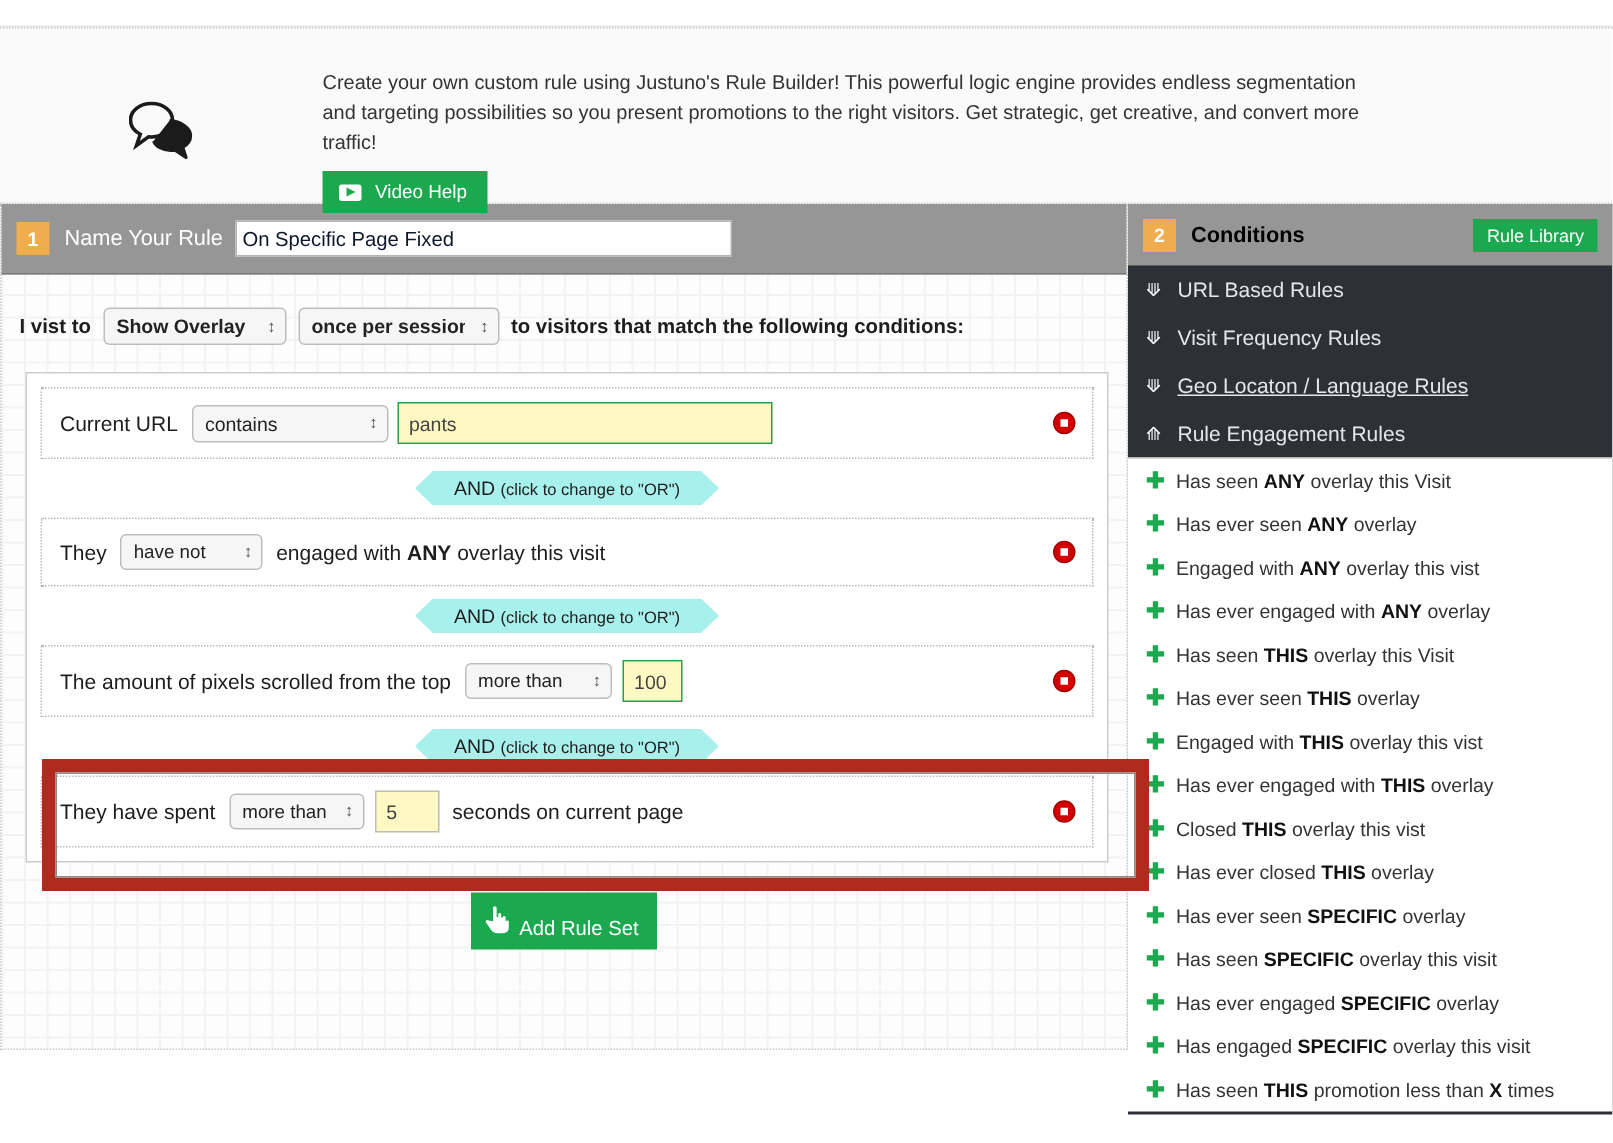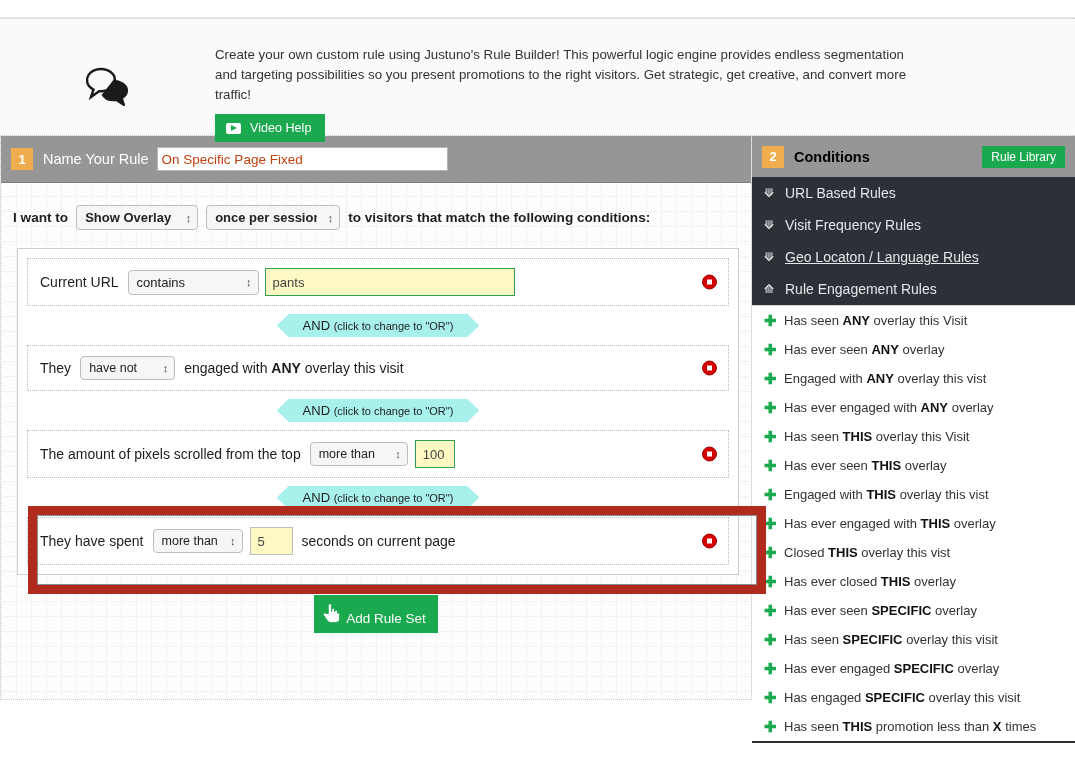--- a/index.html
+++ b/index.html
@@ -69,23 +69,23 @@
     border-bottom: 1px solid #7d7d7d;
   }
   .step-badge {
     width: 22px; height: 22px; background: #f0ad4e; color: #fff;
     font-size: 13px; font-weight: bold;
     display: flex; align-items: center; justify-content: center;
     margin-right: 10px;
   }
   .lp-header-label { color: #ffffff; font-size: 14.5px; margin-right: 8px; }
   .rule-name-input {
-    width: 291px; height: 24px;
+    width: 331px; height: 24px;
     border: 1px solid #b5b5b5; background: #fff;
-    font-size: 13.5px; color: #c2410c; padding: 0 4px;
+    font-size: 13.5px; color: #0f172a; padding: 0 4px;
     font-family: "Liberation Sans", sans-serif;
   }
 
   .want-row {
     display: flex; align-items: center; gap: 8px;
     padding: 22px 0 18px 12px;
     font-size: 13.6px; font-weight: bold; color: #1d1d1d;
   }
   .sel {
     -webkit-appearance: none; appearance: none;
@@ -239,21 +239,21 @@
 
   <div class="left-panel">
 
     <div class="lp-header">
       <div class="step-badge">1</div>
       <div class="lp-header-label">Name Your Rule</div>
       <input class="rule-name-input" type="text" value="On Specific Page Fixed" style="">
     </div>
 
     <div class="want-row">
-      <span>I want to</span>
+      <span>I vist to</span>
       <span class="selwrap"><select class="sel sel-overlay">
         <option>Show Overlay</option>
       </select></span>
       <span class="selwrap"><select class="sel sel-session">
         <option>once per session</option>
       </select></span>
       <span>to visitors that match the following conditions:</span>
     </div>
 
     <div class="ruleset">

